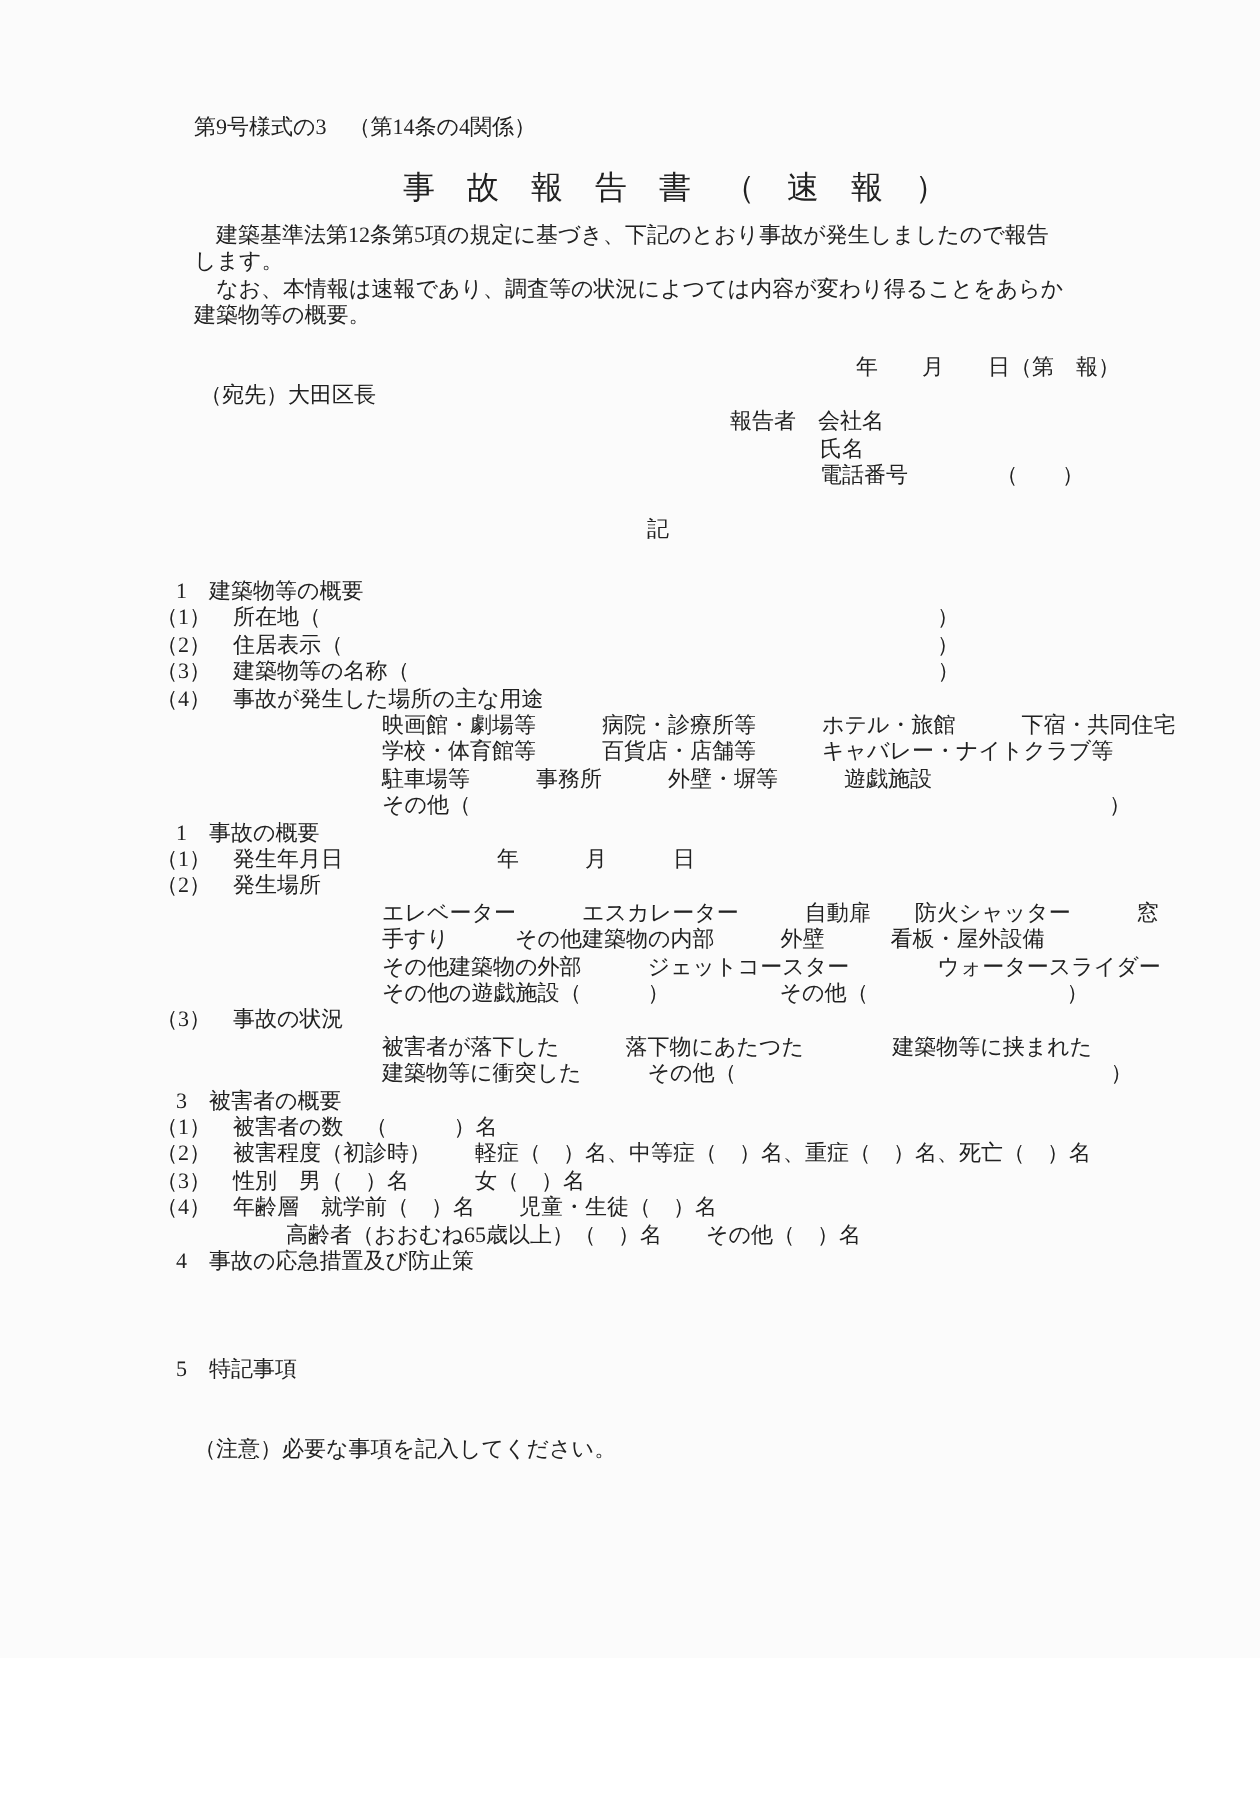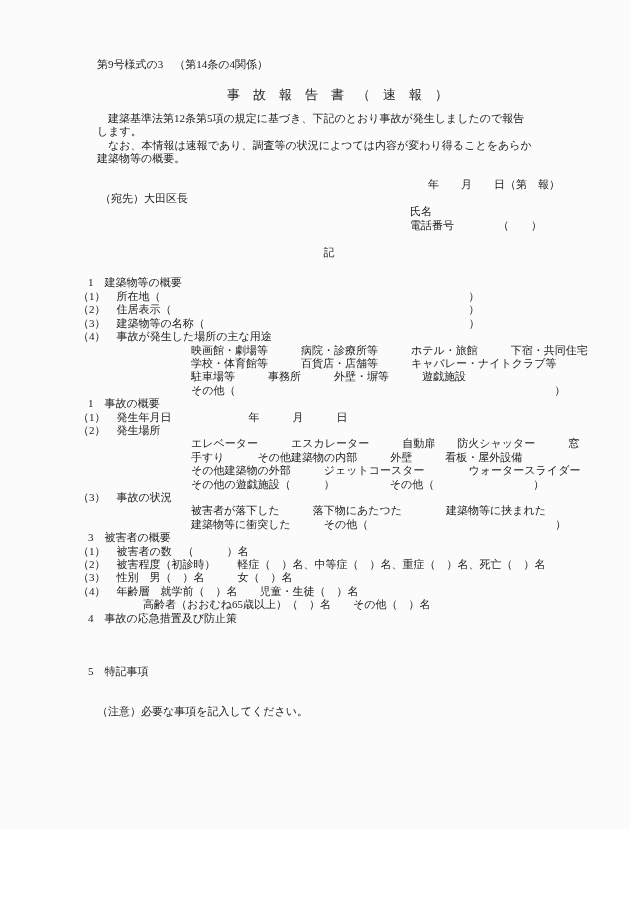--- a/index.html
+++ b/index.html
@@ -17,21 +17,21 @@
   }
   .line{white-space:pre;}
   .i0{padding-left:97px;}
   .i1{padding-left:88px;}
   .i2{padding-left:78px;}
   .i3{padding-left:175px;margin-left:16px;}
   .i4{padding-left:143px;}
   .addr{padding-left:100px;}
   .rp1{padding-left:365px;}
   .rp2{padding-left:410px;}
-  .title{text-align:center;padding-left:45px;margin-top:17px;font-size:13px;}
+  .title{text-align:center;padding-left:45px;margin-top:17px;font-size:16px;}
   .intro{margin-top:10px;}
   .date{text-align:right;padding-right:70px;margin-top:13px;}
   .ki{text-align:center;padding-left:28px;margin-top:14px;}
   .body-lines{margin-top:17px;}
 </style>
 </head>
 <body>
 
 <div class="doc">
 
@@ -44,20 +44,21 @@
     <div class="line i0">します。</div>
     <div class="line i0">　なお、本情報は速報であり、調査等の状況によつては内容が変わり得ることをあらか</div>
     <div class="line i0">建築物等の概要。</div>
   </div>
 
   <div class="line date">年　　月　　日（第　報）</div>
 
   <div class="line addr">（宛先）大田区長</div>
 
   <div>
+    <div class="line rp1">報告者　会社名</div>
     <div class="line rp2">氏名</div>
     <div class="line rp2">電話番号　　　　（　　）</div>
   </div>
 
   <div class="line ki">記</div>
 
   <div class="body-lines" id="body-lines">
       <div class="line i1">1　建築物等の概要</div>
       <div class="line i2">（1）　所在地（　　　　　　　　　　　　　　　　　　　　　　　　　　　　）</div>
       <div class="line i2">（2）　住居表示（　　　　　　　　　　　　　　　　　　　　　　　　　　　）</div>

